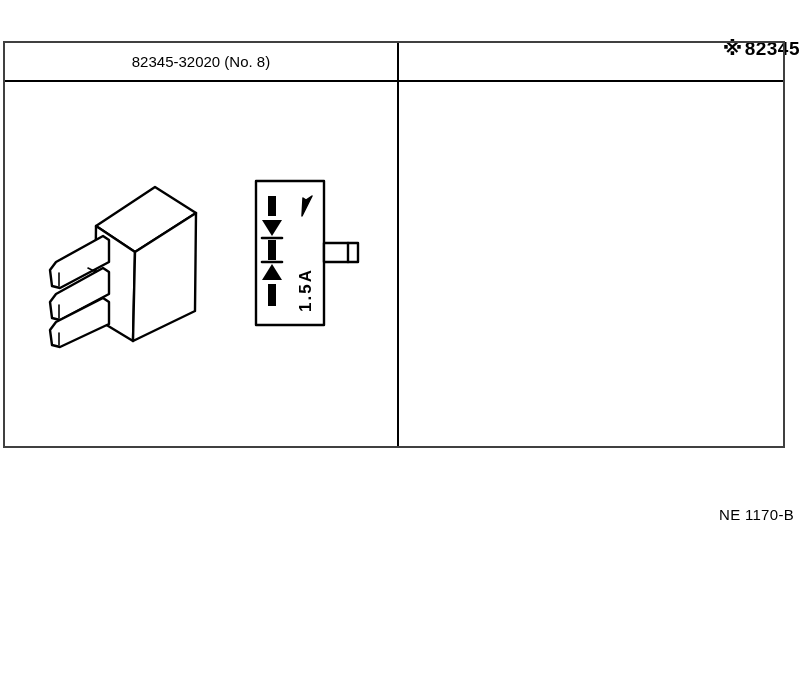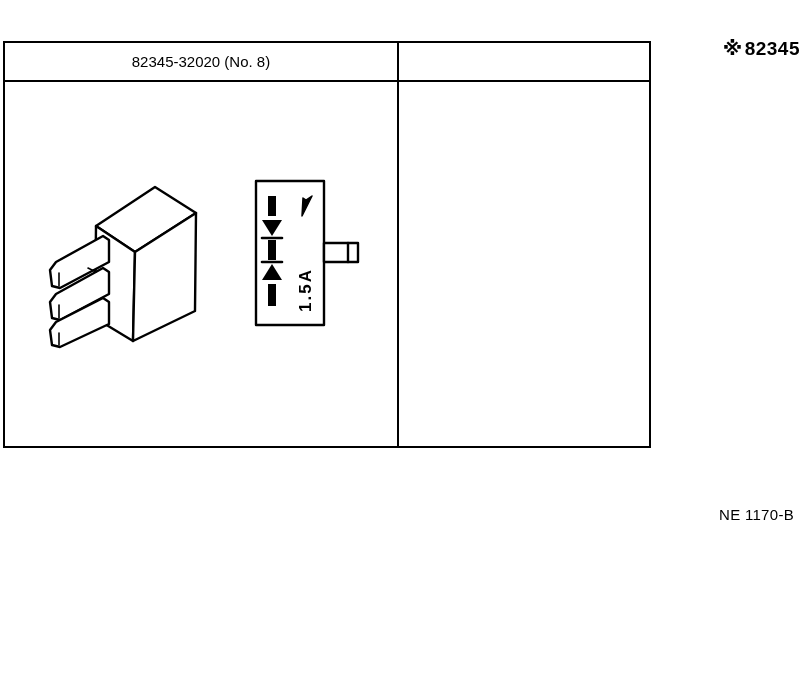--- a/index.html
+++ b/index.html
@@ -1,22 +1,22 @@
 <!DOCTYPE html>
 <html><head>
 <meta charset="utf-8">
 <style>
   html, body { margin:0; padding:0; background:#ffffff; }
   body { width:800px; height:686px; position:relative; overflow:hidden;
          font-family:"Liberation Sans", "DejaVu Sans", sans-serif; color:#000; }
   .title { position:absolute; left:0; top:6px; width:800px; text-align:right;
            font-size:19px; font-weight:bold; letter-spacing:0.5px;margin-top:30px; }
   .title .mark { font-size:20px; margin-right:2px; }
-  .tbl { position:absolute; left:3px; top:41px; width:648px; height:407px;
-         border:2px solid #000000; box-sizing:border-box; }
+  .tbl { position:absolute; left:3px; top:41px; width:782px; height:407px;
+         border:2px solid #404040; box-sizing:border-box; }
   .hdr-line { position:absolute; left:0; right:0; top:37px; height:2px; background:#000; }
   .vdiv { position:absolute; left:392px; top:0; bottom:0; width:2px; background:#000; }
   .hdr-cell { position:absolute; top:0; height:37px; display:flex; align-items:center;
               justify-content:center; font-size:15px; }
   .hdr-left { left:0; width:392px; }
   .hdr-right { left:394px; right:0; }
   .drawing { position:absolute; left:0; top:0; }
   .code { position:absolute; right:6px; top:486px; font-size:15px; letter-spacing:0.3px;margin-top:20px; }
 </style>
 </head>

